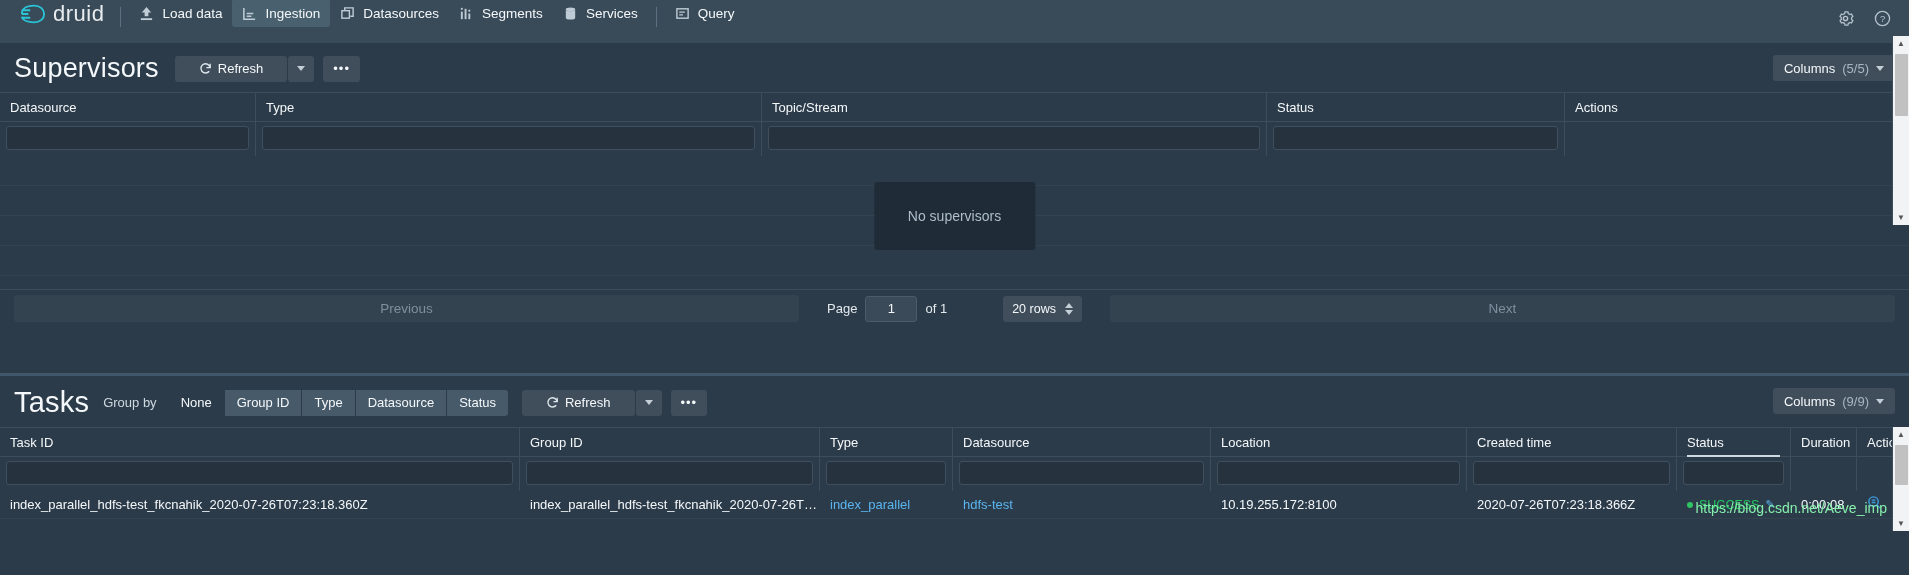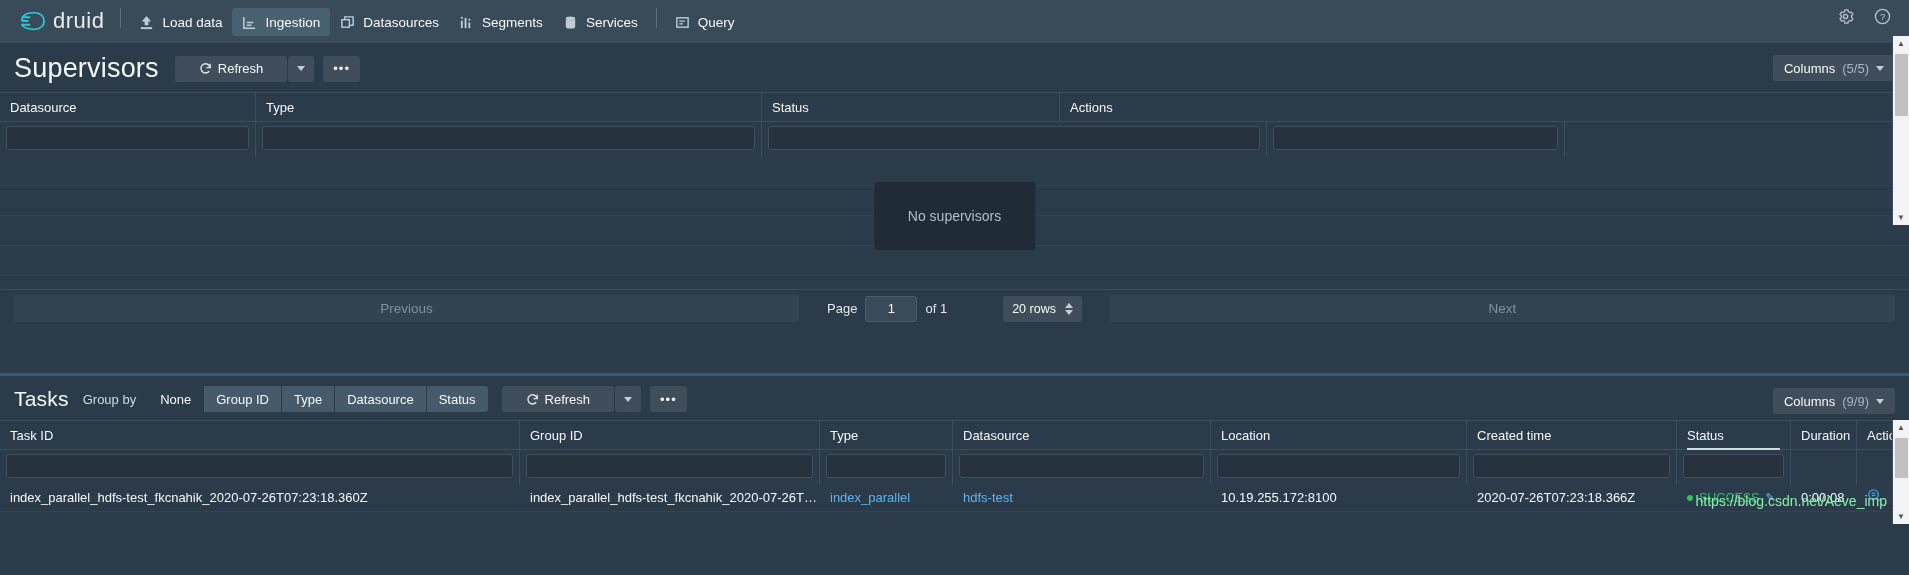--- a/index.html
+++ b/index.html
@@ -8,22 +8,22 @@
     background: #2b3b4a;
     font-family: "Liberation Sans", sans-serif;
     overflow: hidden;
   }
 
   
   .navbar {
     height: 43px;
     background: #394b59;
     display: flex;
-    align-items: flex-start;
-    padding: 8px 14px;
+    align-items: flex-end;
+    padding: 16px 14px;
     position: relative;
   }
   .brand { display: flex; align-items: center; gap: 7px; padding: 0 8px 0 6px; }
   .brand-text { color: #e8ecef; font-size: 22px; letter-spacing: .5px; font-weight: 300; }
   .nav-sep { width: 1px; height: 20px; background: #5c7080; margin: 0 8px; }
   .nav-item {
     display: flex; align-items: center; gap: 8px;
     height: 28px; padding: 0 10px; border-radius: 3px;
     color: #f5f8fa; font-size: 13.5px; white-space: nowrap;
     cursor: pointer;
@@ -35,21 +35,21 @@
   .nav-right .nav-icon { width: 17px; height: 17px; cursor: pointer; }
 
   
   .supervisors-pane { height: 330px; position: relative; }
   .pane-toolbar {
     display: flex; align-items: center;
     padding: 10px 14px 8px 14px;
     position: relative;
   }
   .pane-title { font-size: 27px; color: #f5f8fa; font-weight: 400; margin-right: 16px; letter-spacing: .2px; }
-  .pane-title.small { font-size: 21px; margin-right: 14px; }
+  .pane-title.small { font-size: 29px; margin-right: 14px; }
 
   .btn {
     height: 26px; border-radius: 3px; background: #404e5c;
     border: none; color: #f5f8fa; font-size: 13px;
     display: inline-flex; align-items: center; justify-content: center;
     gap: 6px; padding: 0 24px; cursor: pointer;
     font-family: "Liberation Sans", sans-serif;
   }
   .btn-group { display: flex; gap: 1px; }
   .btn.caret { padding: 0 9px; }
@@ -276,20 +276,21 @@
       <span class="lbl">Columns</span>
       <span class="cnt">(5/5)</span>
       <span class="caret-dn"></span>
     </div>
   </div>
 
   <div class="table-wrap">
     <div class="thead">
       <div class="th" style="width:256px">Datasource</div>
       <div class="th" style="width:506px">Type</div>
+      <div class="th" style="width:505px">Topic/Stream</div>
       <div class="th" style="width:298px">Status</div>
       <div class="th" style="width:327px;border-right:none">Actions</div>
     </div>
 
     <div class="filter-row">
       <div class="filter-cell" style="width:256px">
         <input class="filter-input" style="">
       </div>
       <div class="filter-cell" style="width:506px">
         <input class="filter-input" style="">

